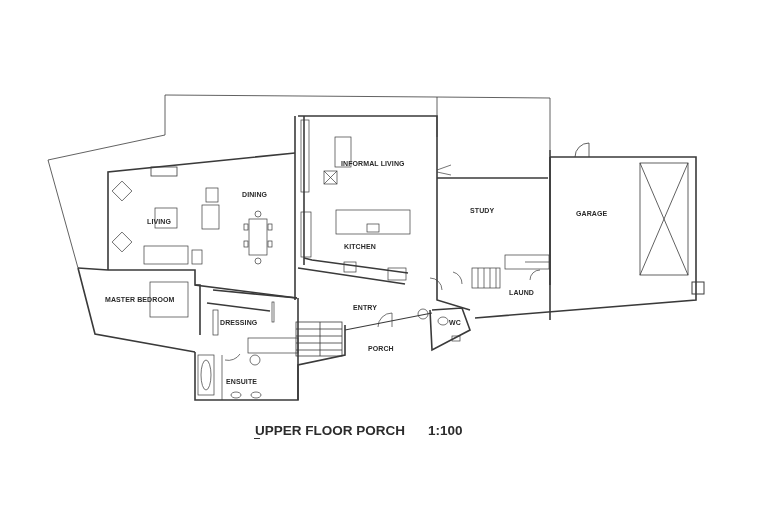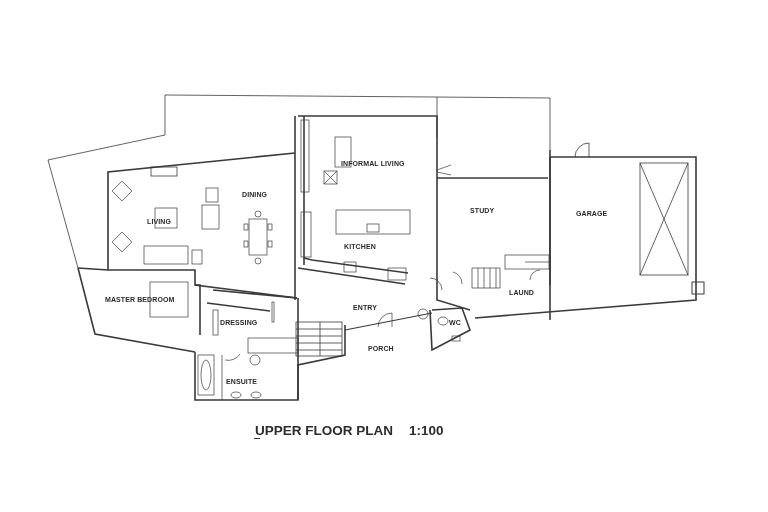--- a/index.html
+++ b/index.html
@@ -1,20 +1,20 @@
 <!DOCTYPE html>
 <html><head>
 <meta charset="utf-8">
 <style>
   html, body { margin:0; padding:0; background:#ffffff; }
   body { width:768px; height:512px; overflow:hidden; position:relative; font-family:"Liberation Sans", sans-serif; }
   svg { position:absolute; left:0; top:0; }
   .lbl { position:absolute; font-family:"Liberation Sans", sans-serif; font-weight:bold; font-size:7px; color:#2a2a2a; letter-spacing:0.1px; white-space:nowrap; }
   .title { position:absolute; left:255px; top:423px; font-family:"Liberation Sans", sans-serif; font-weight:bold; font-size:13.5px; color:#2c2c2c; white-space:nowrap; }
-  .title .scale { margin-left:16px; }
+  .title .scale { margin-left:23px; }
   .title-tick { position:absolute; left:254px; top:438px; width:6px; height:1px; background:#333; }
 </style>
 </head>
 <body>
 
 <svg width="768" height="512" viewBox="0 0 768 512" xmlns="http://www.w3.org/2000/svg">
   <g fill="none" stroke="#3a3a3a" stroke-width="1" stroke-linejoin="miter">
 
     <polyline points="165,135 165,95 435,97 550,98 550,150" stroke-width="0.8"></polyline>
     <line x1="165" y1="135" x2="48" y2="160" stroke-width="0.8"></line>
@@ -149,14 +149,14 @@
 <div class="lbl" style="left:470px;top:207px;">STUDY</div>
 <div class="lbl" style="left:576px;top:210px;">GARAGE</div>
 <div class="lbl" style="left:105px;top:296px;">MASTER BEDROOM</div>
 <div class="lbl" style="left:220px;top:319px;">DRESSING</div>
 <div class="lbl" style="left:353px;top:304px;">ENTRY</div>
 <div class="lbl" style="left:509px;top:289px;">LAUND</div>
 <div class="lbl" style="left:449px;top:319px;">WC</div>
 <div class="lbl" style="left:368px;top:345px;">PORCH</div>
 <div class="lbl" style="left:226px;top:378px;">ENSUITE</div>
 
-<div class="title"><span>UPPER FLOOR PLAN</span><span class="scale">1:100</span></div>
+<div class="title"><span>UPPER FLOOR PORCH</span><span class="scale">1:100</span></div>
 <div class="title-tick"></div>
 
 </body></html>

